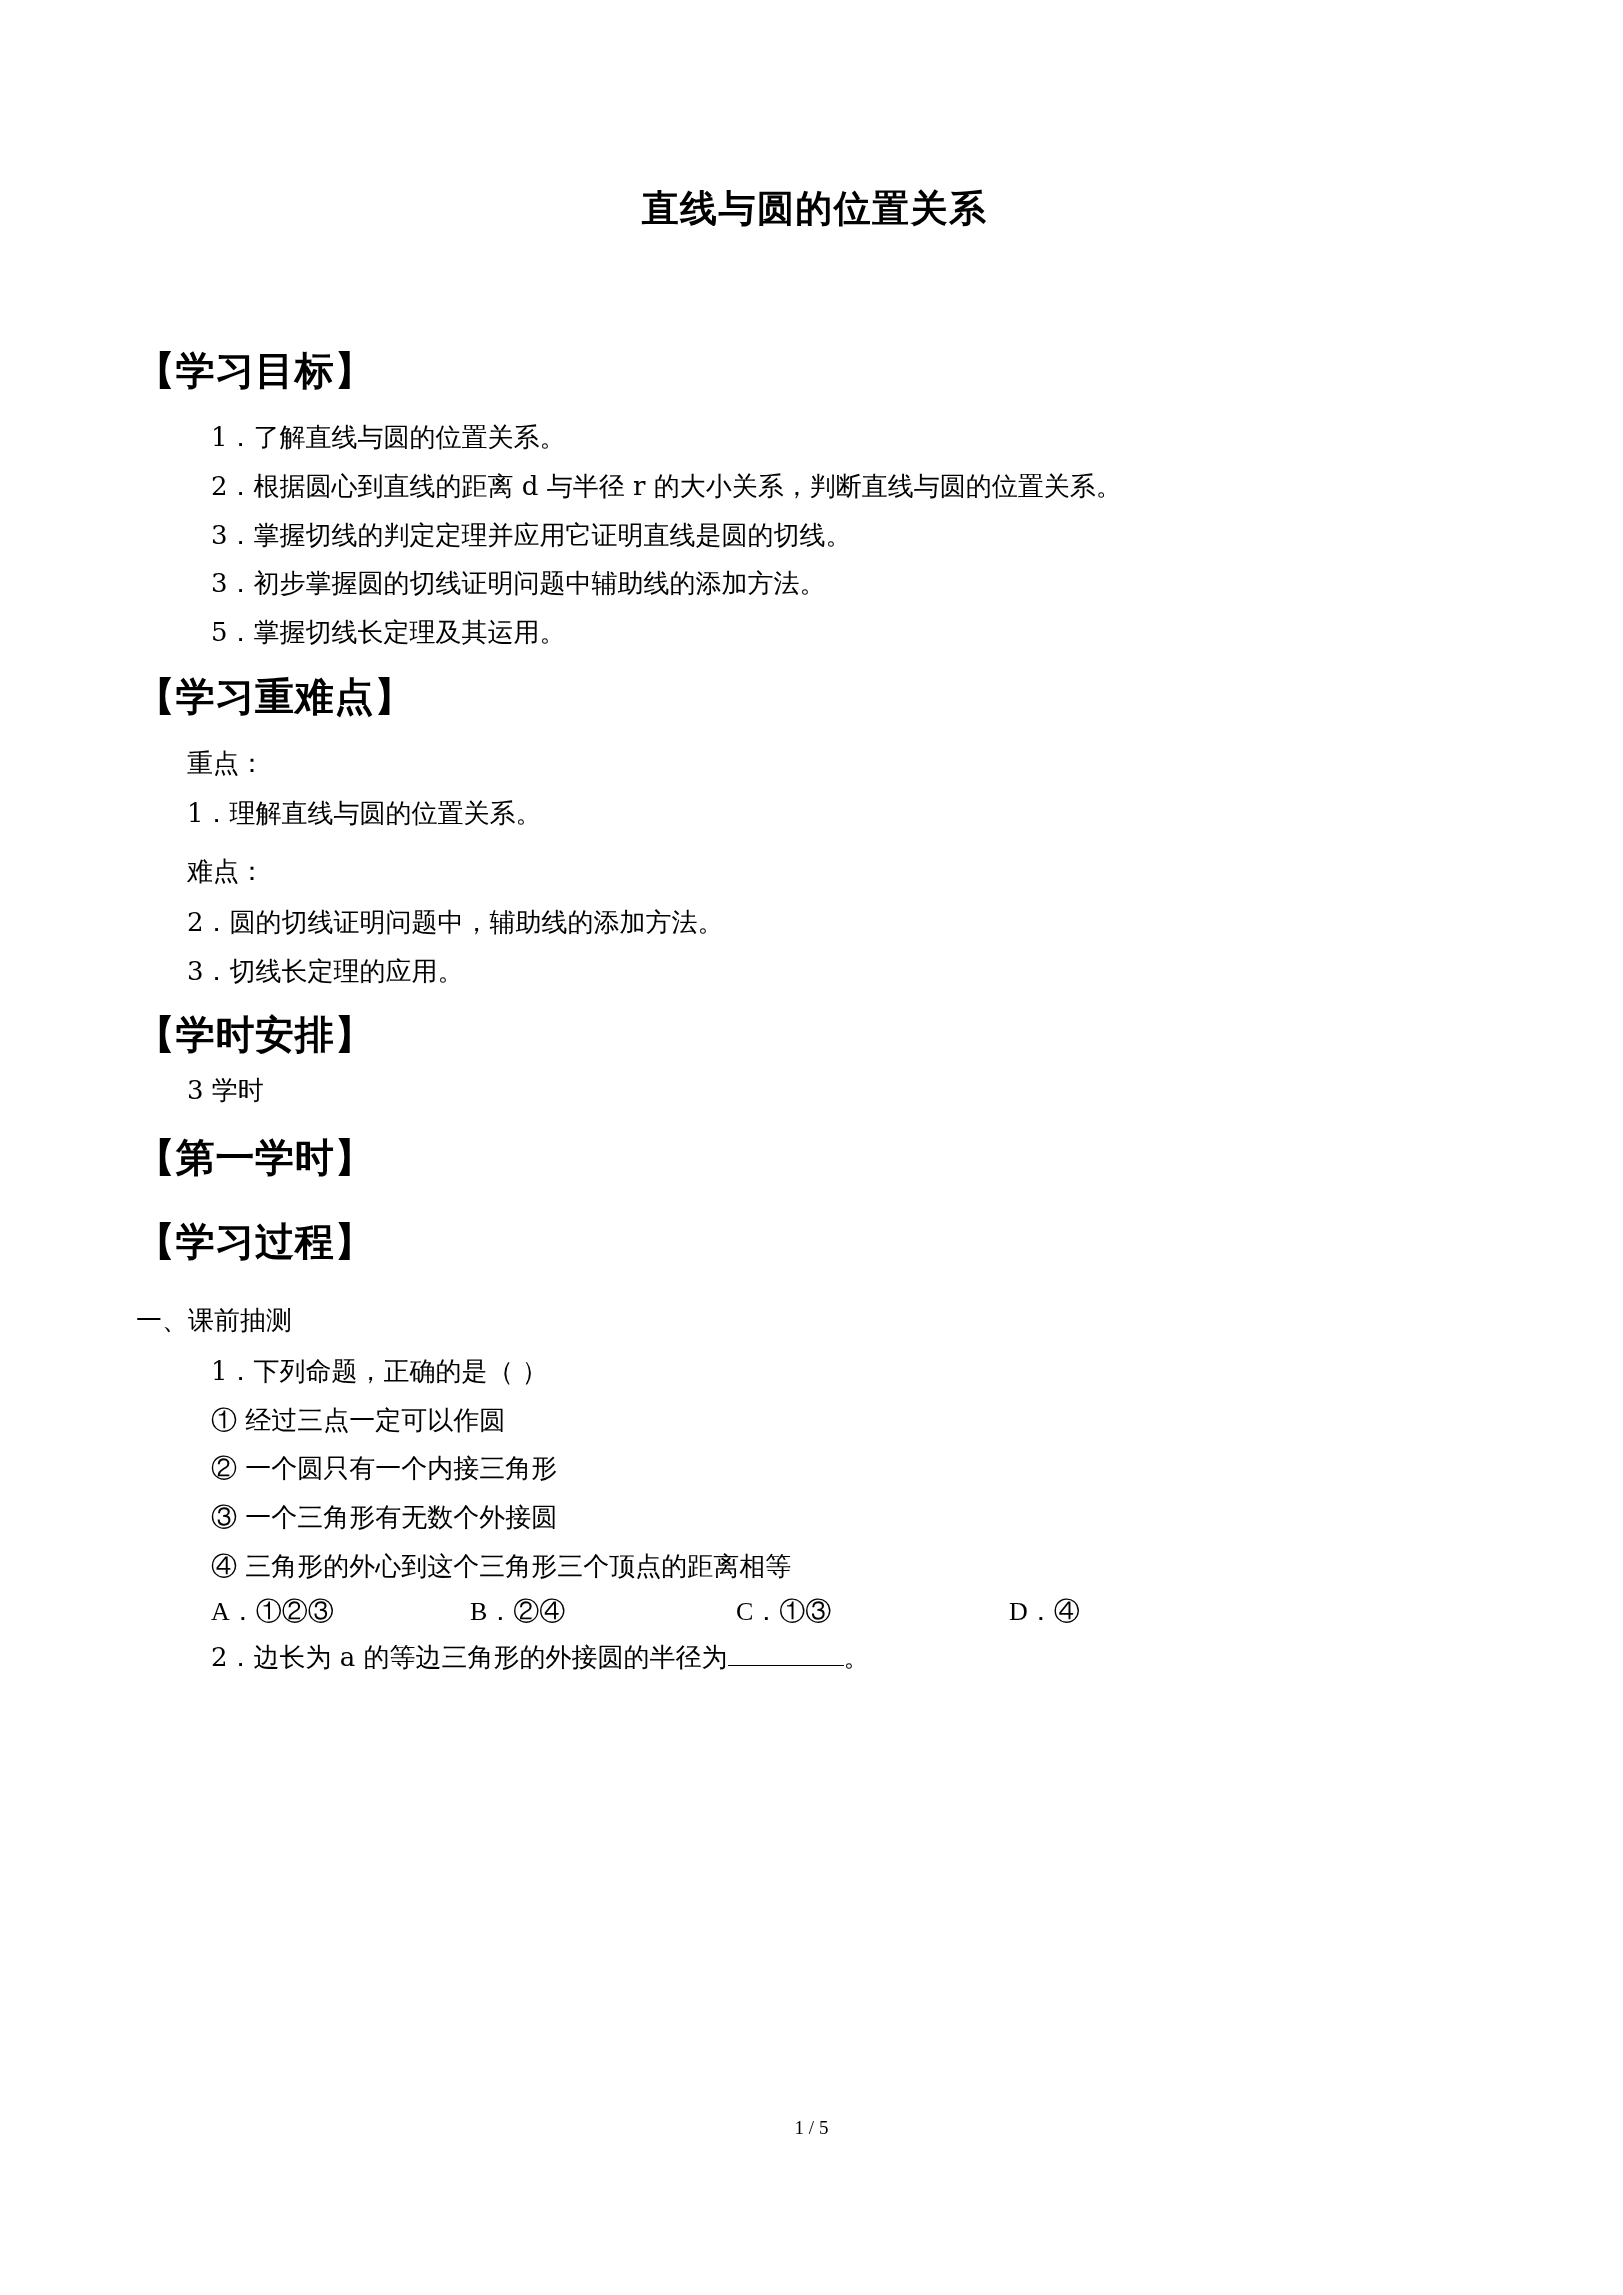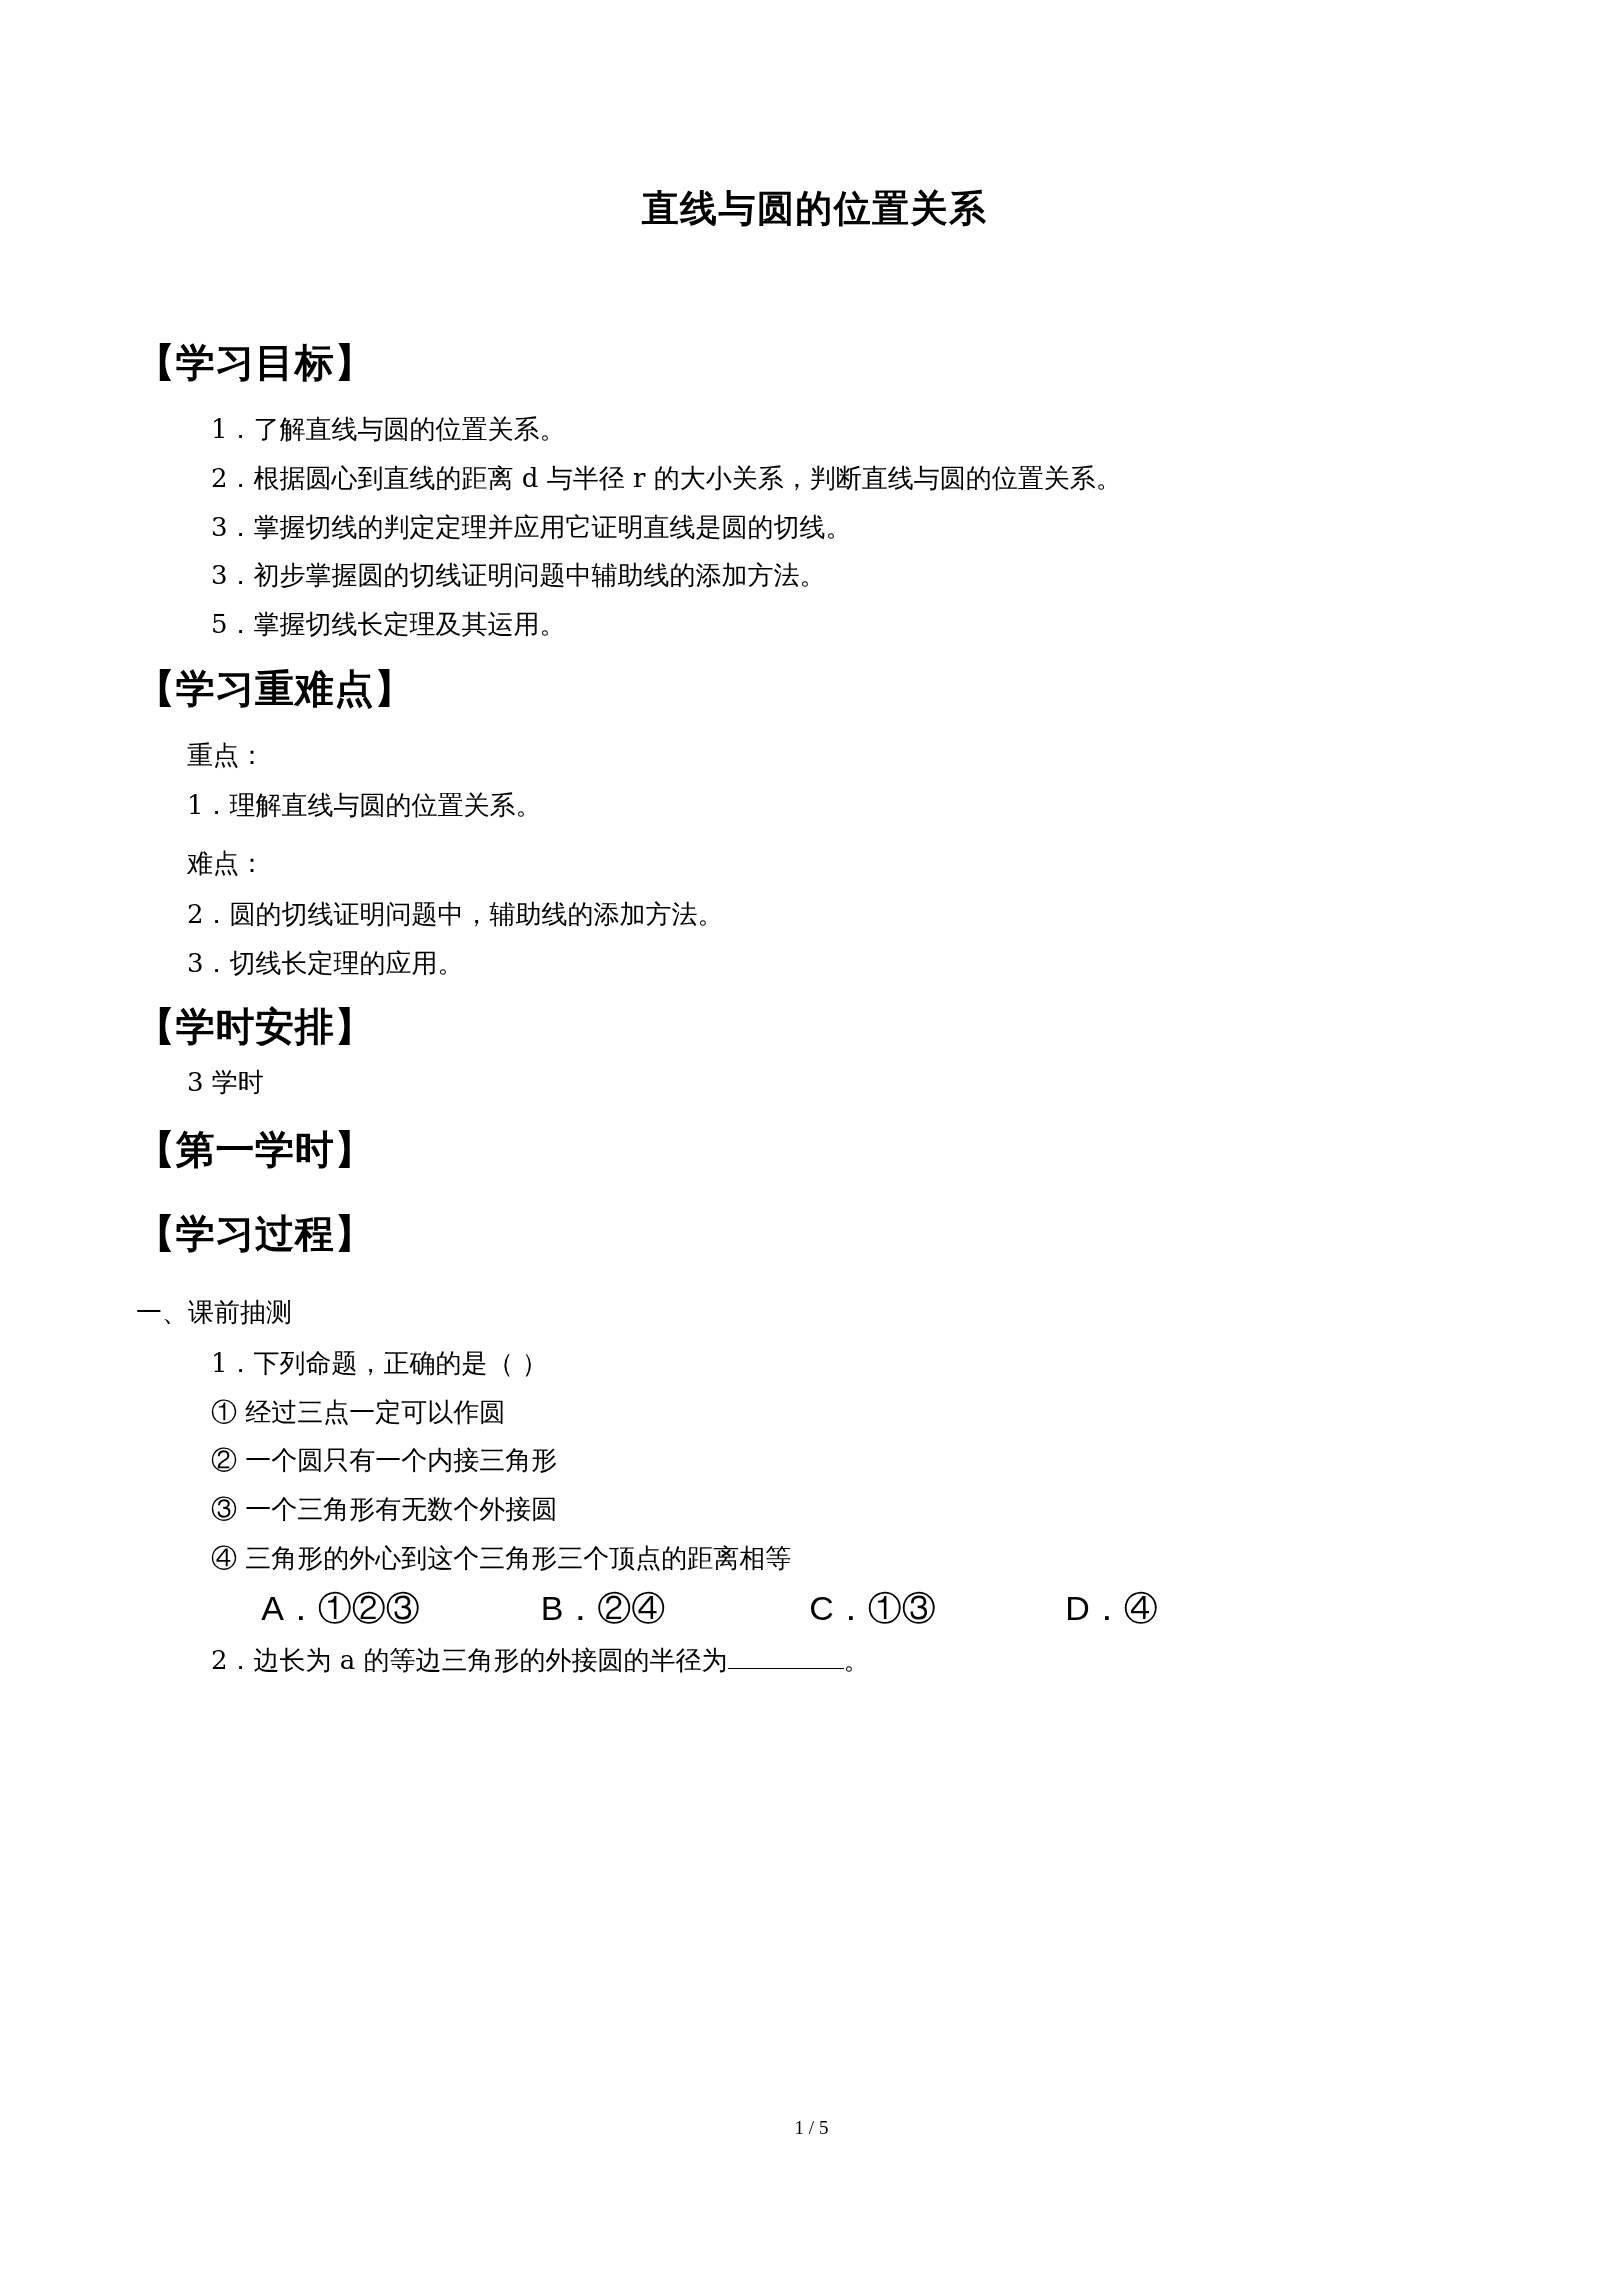--- a/index.html
+++ b/index.html
@@ -27,21 +27,21 @@
     position: absolute;
     left: 136px;
     top: 184px;
     width: 1357px;
   }
   .doc-title {
     text-align: center;
     font-size: 37px;
     font-weight: bold;
     letter-spacing: 1.4px;
-    margin: 0 0 0 0;
+    margin: 0 0 8px 0;
     font-family: "DejaVu Serif", "Liberation Serif", serif;
   }
   .spacer-lg { height: 102px; }
   .section-heading {
     font-size: 39px;
     font-weight: bold;
     margin: 0 0 17.7px 0;
     letter-spacing: 0.7px;
     font-family: "DejaVu Serif", "Liberation Serif", serif;
   }
@@ -60,26 +60,25 @@
   .item.indent-xs { padding-left: 51px; }
   .plain {
     font-size: 26px;
     line-height: 1.62;
     margin: 0 0 8.2px 0;
     padding-left: 51px;
     font-family: "DejaVu Serif", "Liberation Serif", serif;
   }
   .gap-sm { height: 12.3px; }
   .choices {
-    font-size: 34px;
+    font-size: 26px;
     padding-left: 75px;
     margin: 6.8px 0 6.8px 0;
     display: flex;
-    font-family: Liberation Sans, sans-serif;
-    text-align: center;
+    font-family: Liberation Serif, serif;
   }
   .choices > span { display: inline-block; }
   .choice-a { width: 259px; }
   .choice-b { width: 266px; }
   .choice-c { width: 273px; }
   .choice-d { width: 205px; }
   .blank-line {
     display: inline-block;
     border-bottom: 1.4px solid #000;
     width: 116px;

